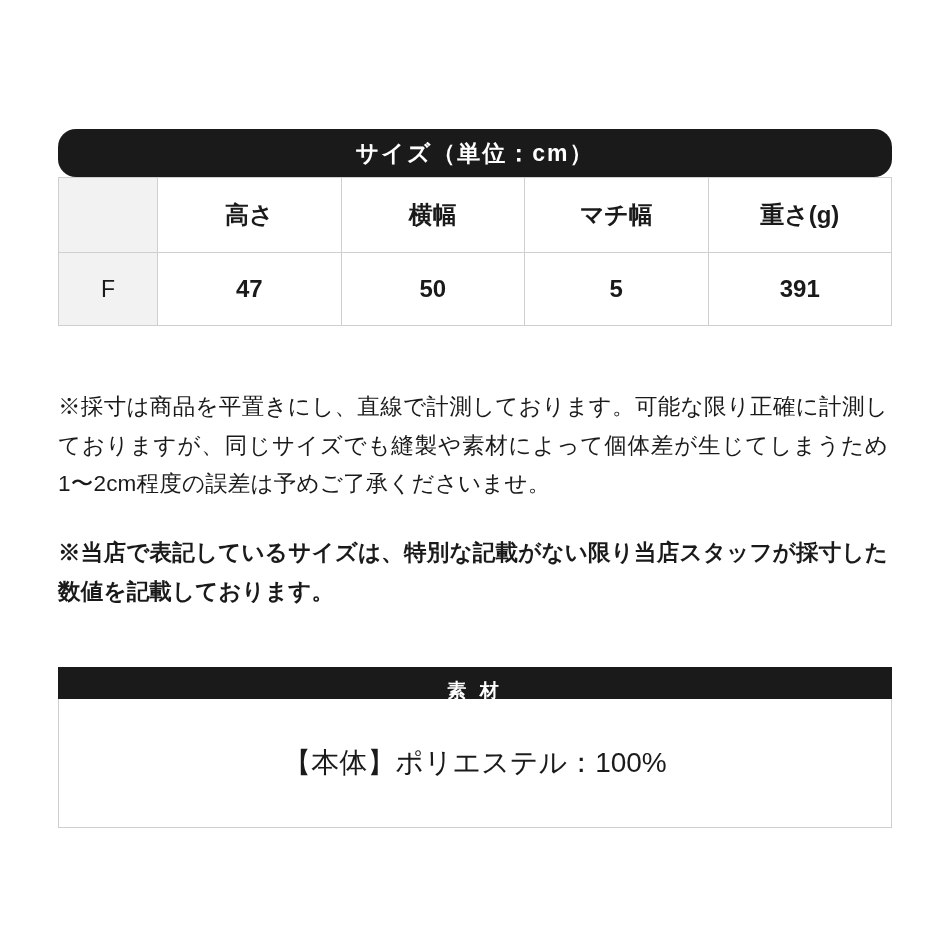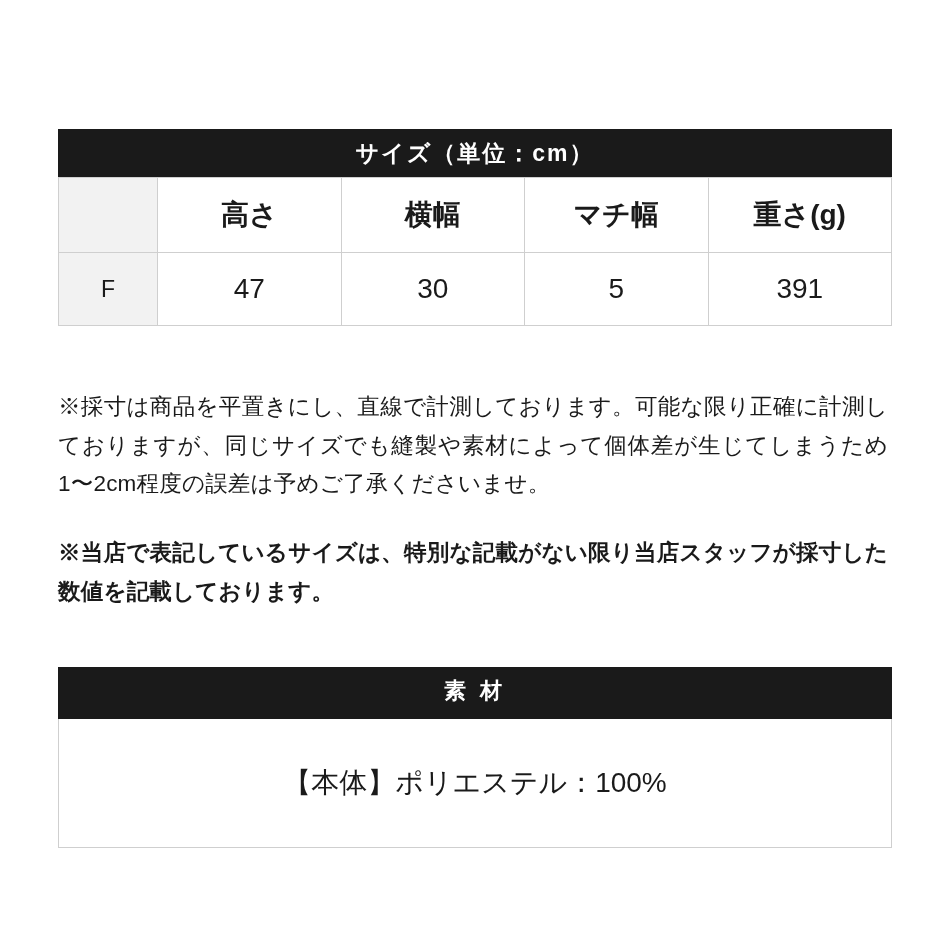--- a/index.html
+++ b/index.html
@@ -34,45 +34,46 @@
   table.size-table caption {
     caption-side: top;
     background: #1a1a1a;
     color: #ffffff;
     font-size: 23px;
     font-weight: bold;
     letter-spacing: 2px;
     height: 48px;
     line-height: 48px;
     text-align: center;
+    border-radius: 18px;
   }
   table.size-table th,
   table.size-table td {
     border: 1px solid #cfcfcf;
     text-align: center;
-    font-size: 28px;
+    font-size: 24px;
   }
   table.size-table thead th {
     height: 72px;
     font-weight: bold;
     background: #ffffff;
   }
   table.size-table thead th.corner {
     background: #f2f2f2;
     width: 96px;
   }
   table.size-table tbody th.row-label {
     background: #f2f2f2;
     font-weight: normal;
     font-size: 23px;
     height: 70px;
   }
   table.size-table tbody td {
     height: 70px;
-    font-weight: normal;
+    font-weight: bold;
   }
 
   
   .notes {
     margin-top: 62px;
     width: 834px;
   }
   .note {
     font-size: 22.5px;
     line-height: 1.72;
@@ -86,24 +87,24 @@
   }
 
   
   .material-block {
     margin-top: 56px;
     width: 834px;
   }
   .material-title {
     background: #1a1a1a;
     color: #ffffff;
-    font-size: 22px;
+    font-size: 19px;
     font-weight: bold;
     letter-spacing: 4px;
-    height: 52px;
+    height: 32px;
     line-height: 48px;
     text-align: center;
   }
   .material-body {
     border: 1px solid #cfcfcf;
     border-top: none;
     height: 128px;
     display: flex;
     flex-direction: column;
     align-items: center;
@@ -135,21 +136,21 @@
           <th>高さ</th>
           <th>横幅</th>
           <th>マチ幅</th>
           <th>重さ(g)</th>
         </tr>
       </thead>
       <tbody>
         <tr>
           <th class="row-label">F</th>
           <td>47</td>
-          <td>30</td>
+          <td>50</td>
           <td>5</td>
           <td>391</td>
         </tr>
       </tbody>
     </table>
   </div>
 
   <div class="notes">
     <p class="note">※採寸は商品を平置きにし、直線で計測しております。可能な限り正確に計測しておりますが、同じサイズでも縫製や素材によって個体差が生じてしまうため1〜2cm程度の誤差は予めご了承くださいませ。</p>
     <p class="note">※当店で表記しているサイズは、特別な記載がない限り当店スタッフが採寸した数値を記載しております。</p>

